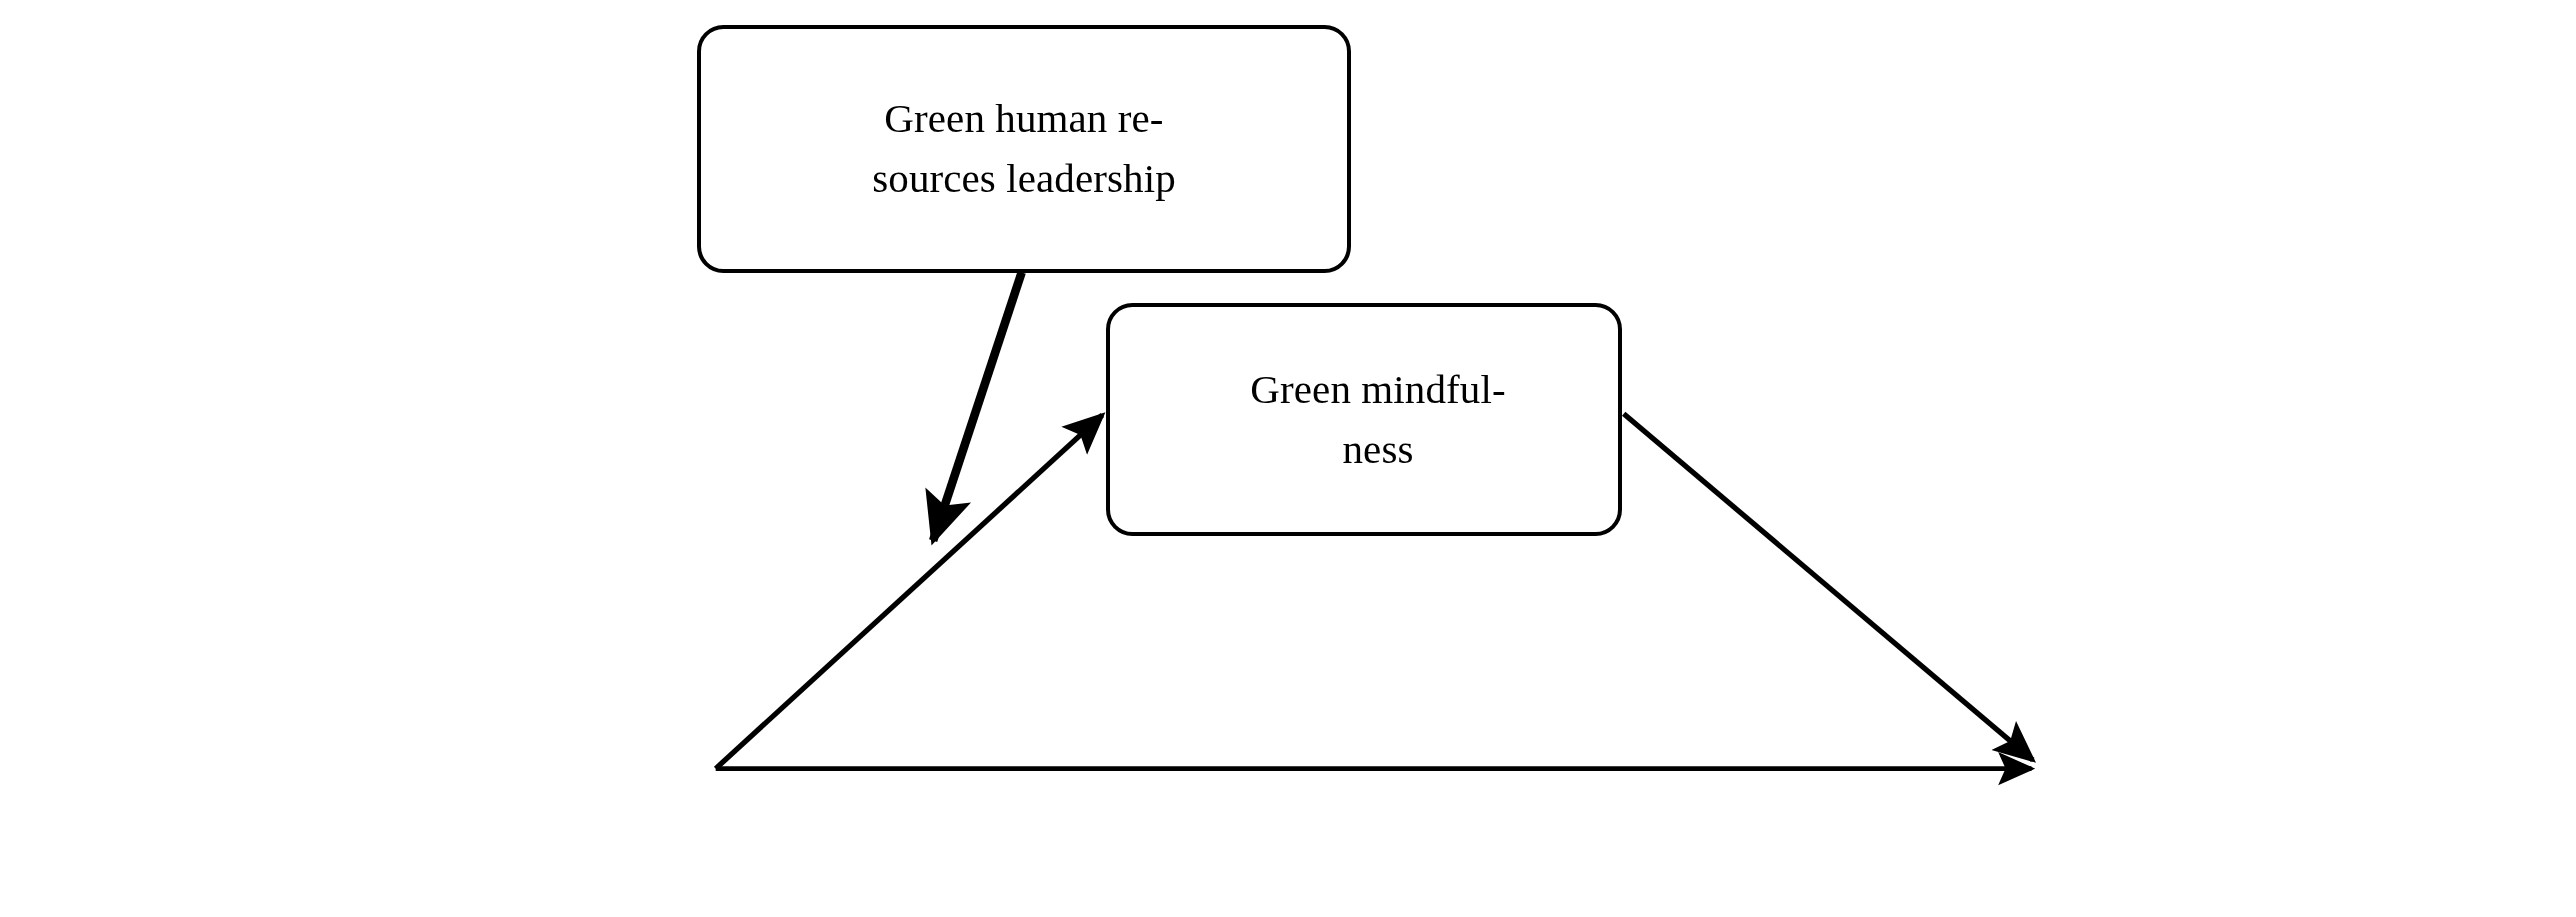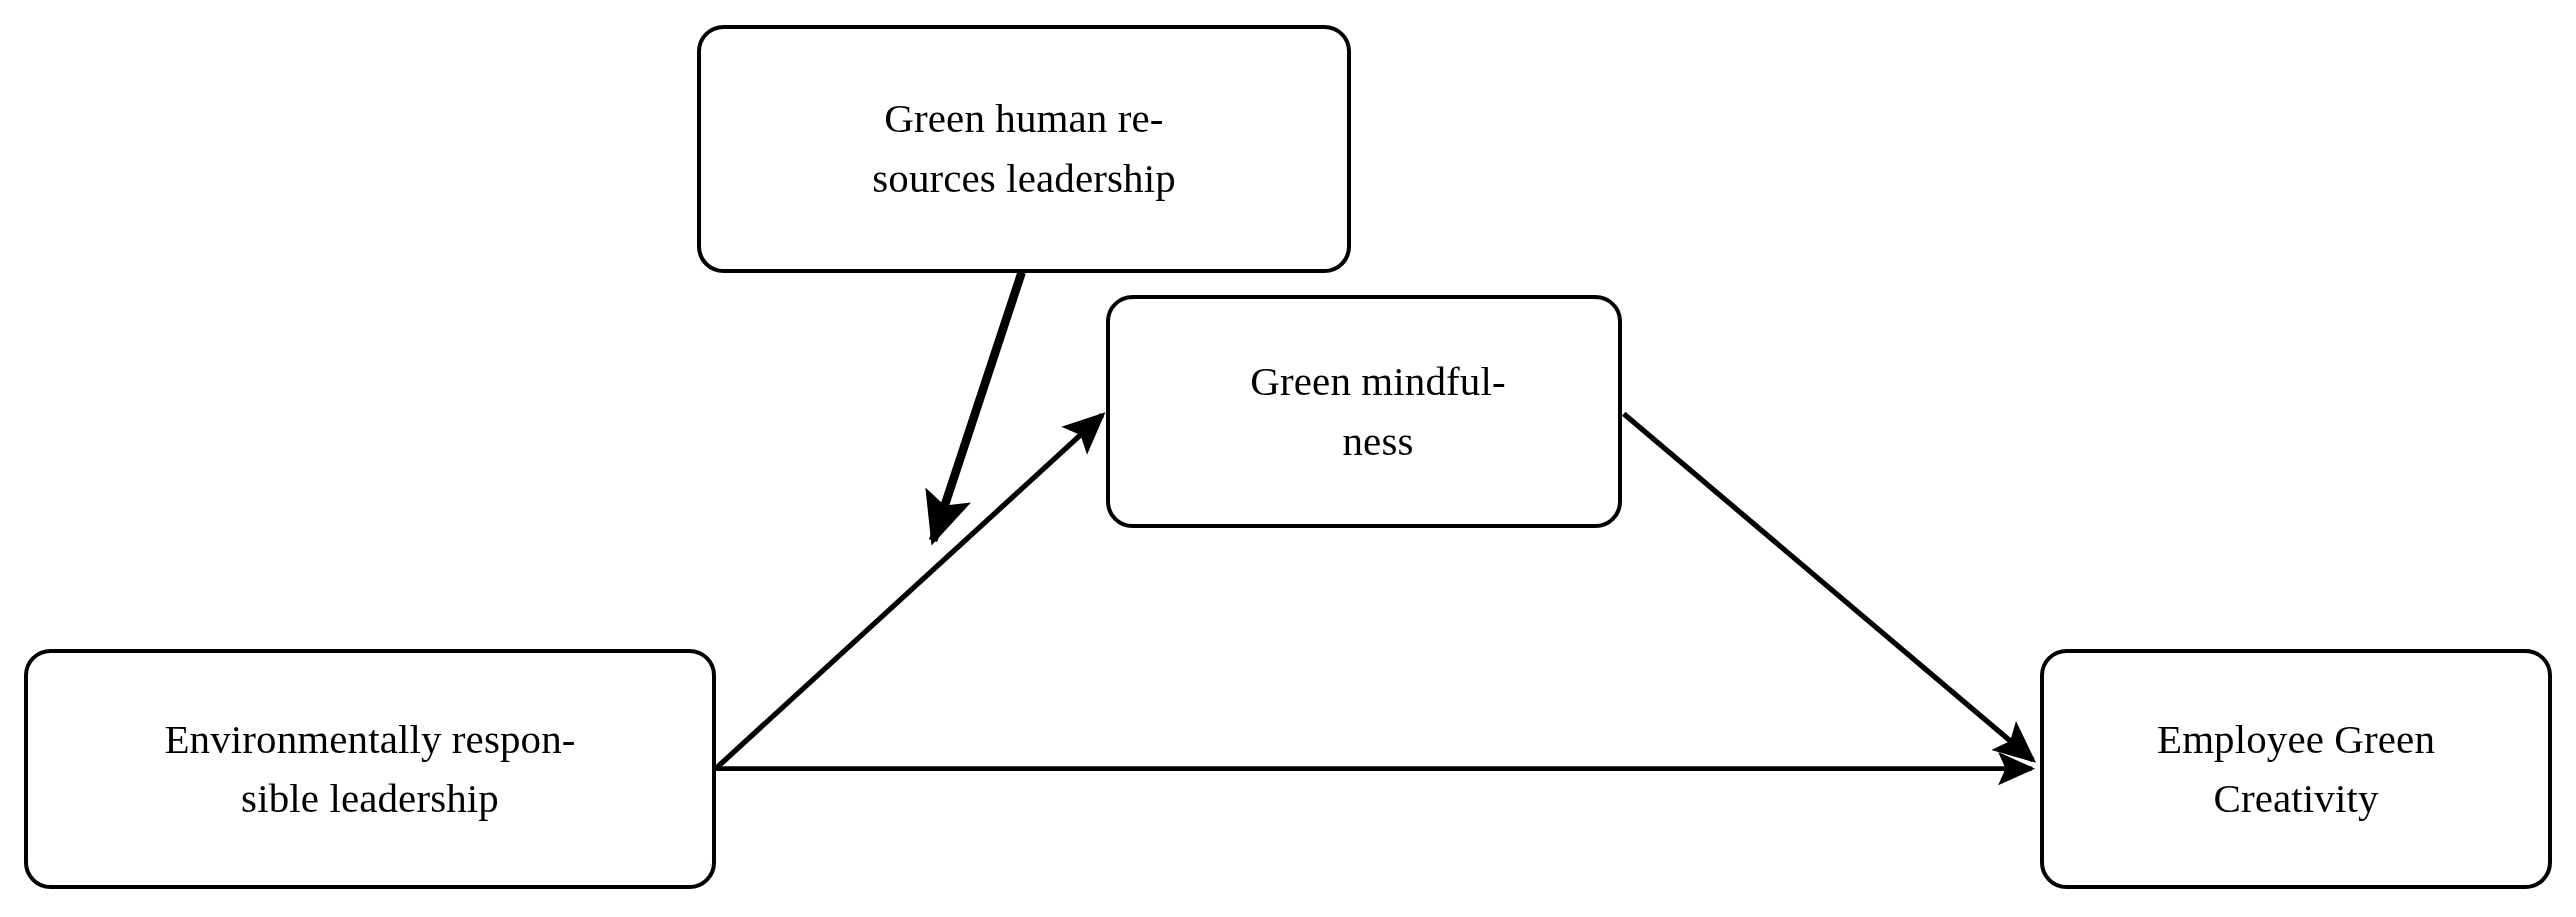--- a/index.html
+++ b/index.html
@@ -51,21 +51,21 @@
   }
   
   #node-ghrm {
     left: 697px;
     top: 24.5px;
     width: 654px;
     height: 248px;
   }
   #node-green-mindfulness {
     left: 1106px;
-    top: 295px;
+    top: 303px;
     width: 516px;
     height: 233px;
     padding-left: 28px;
   }
   #node-erl {
     left: 24px;
     top: 649px;
     width: 692px;
     height: 240px;
   }
@@ -103,24 +103,16 @@
   <div class="node-box" id="node-ghrm">
     <span class="node-label">Green human re-
 sources leadership</span>
   </div>
 
   <div class="node-box" id="node-green-mindfulness">
     <span class="node-label">Green mindful-
 ness</span>
   </div>
 
-  <div class="node-box" id="node-erl">
-    <span class="node-label">Environmentally respon-
-sible leadership</span>
-  </div>
 
-  <div class="node-box" id="node-egc">
-    <span class="node-label">Employee Green
-Creativity</span>
-  </div>
 
 </div>
 
 
 </body></html>

